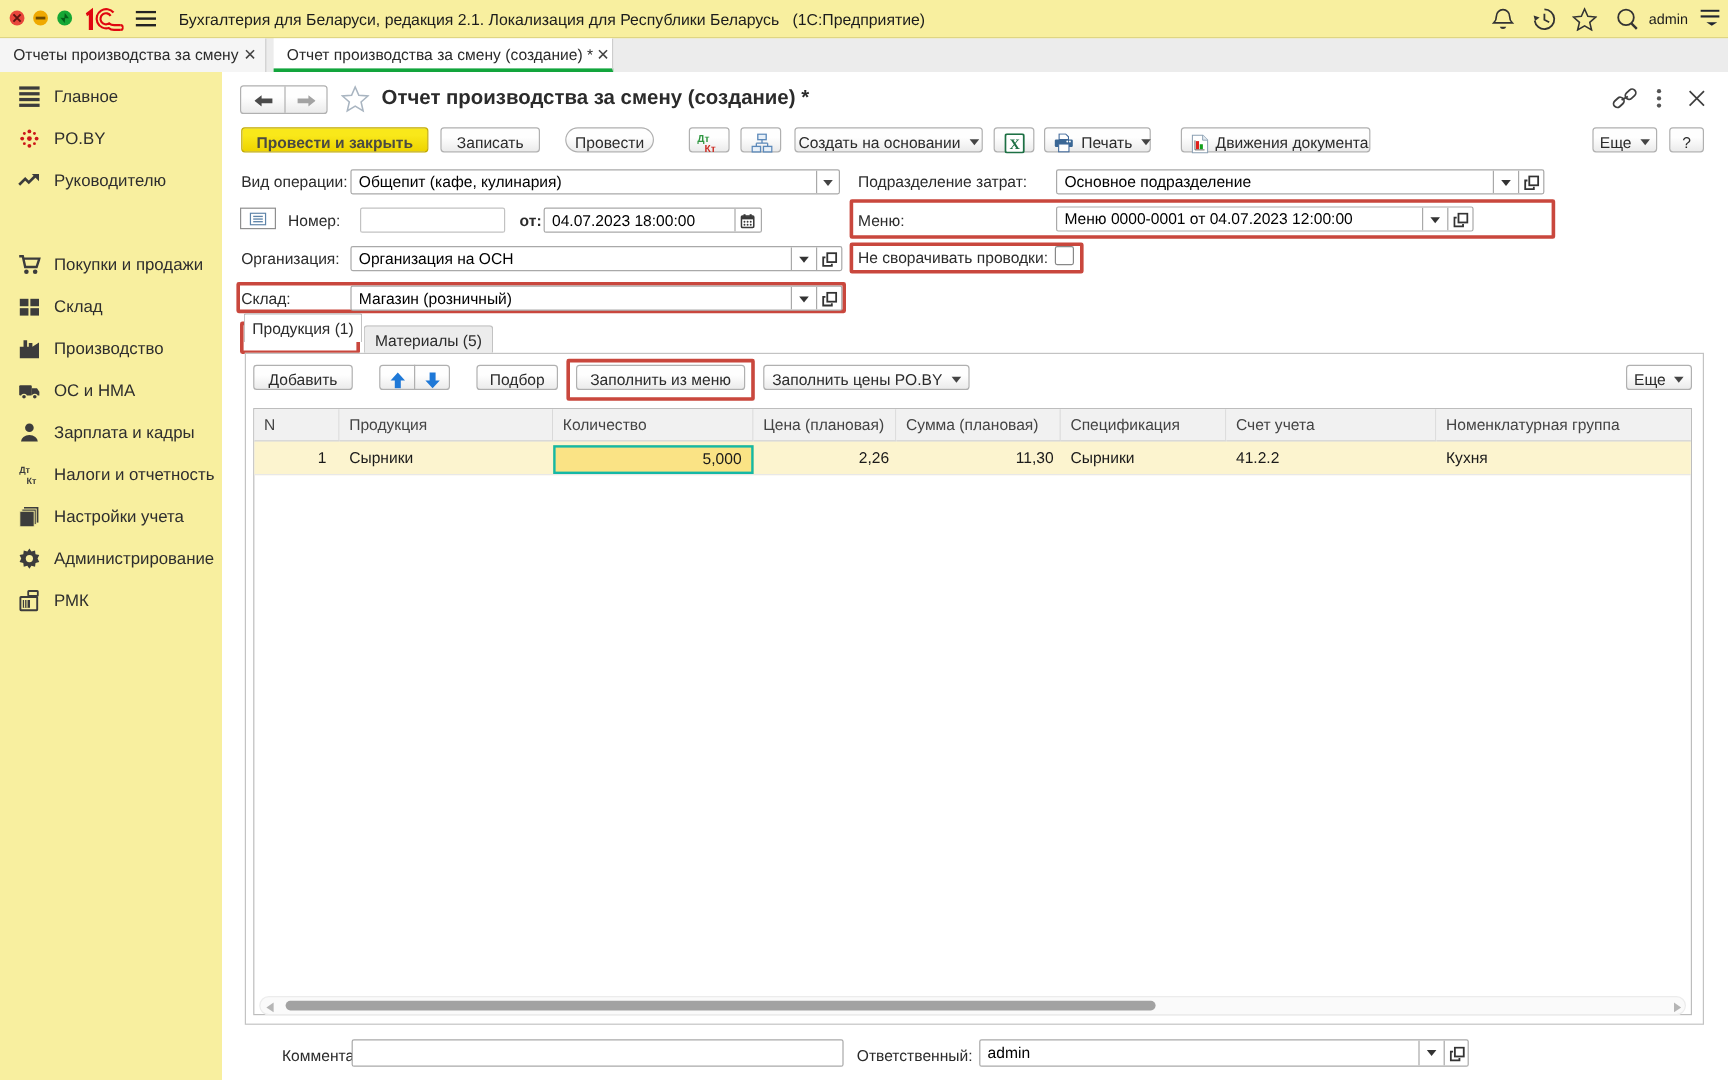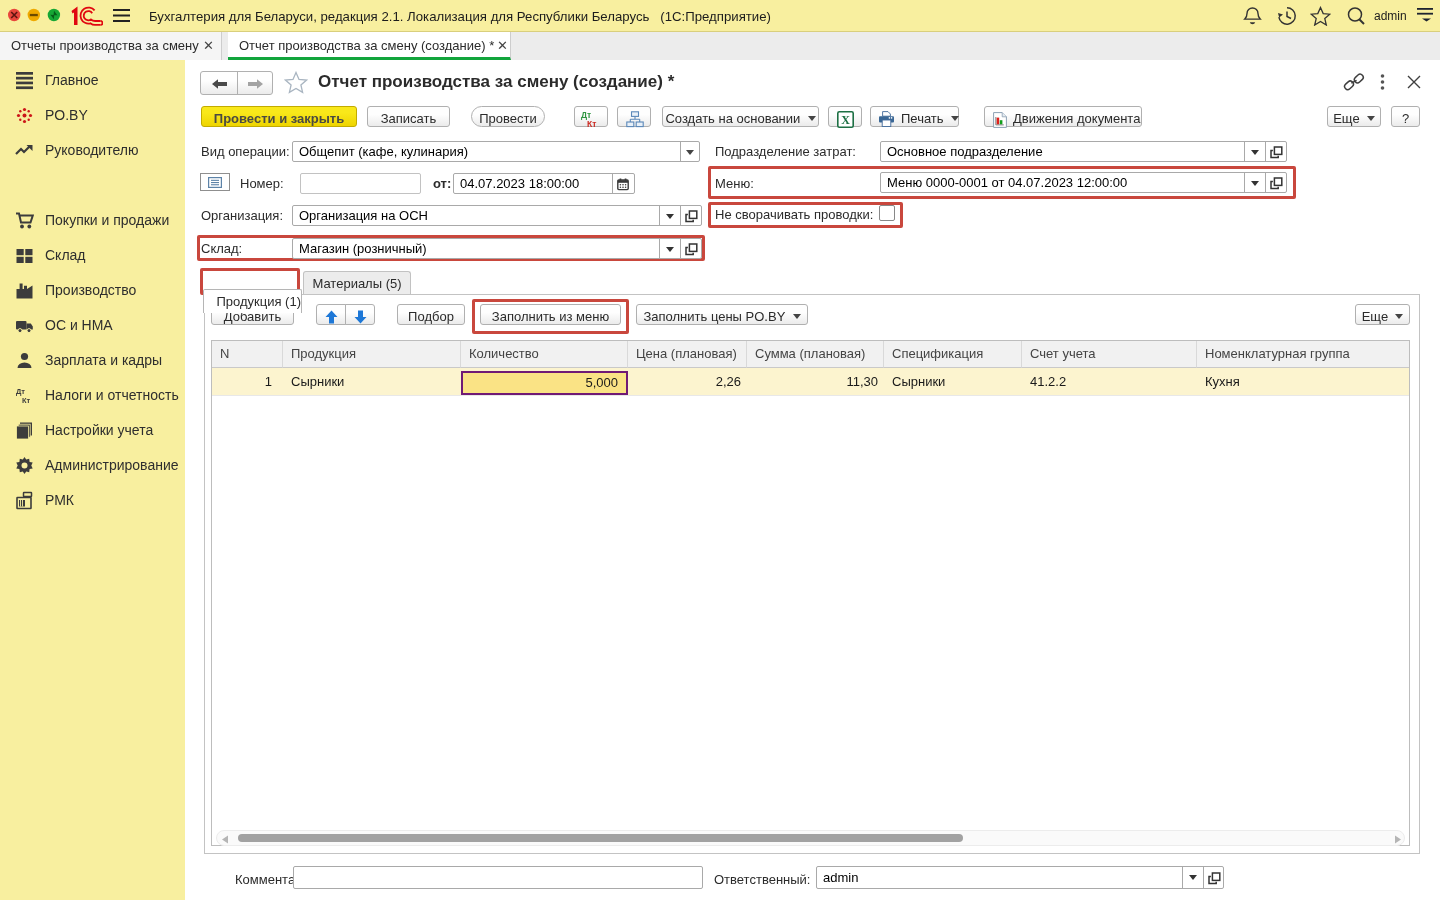--- a/index.html
+++ b/index.html
@@ -325,33 +325,33 @@
     <div class="lbl" style="left:530px;top:84px;">Подразделение затрат:</div>
     <div class="fld" style="left:695px;top:81px;width:407px;">Основное подразделение<div class="fldarrow2" style="right:21px;"></div><div class="fldopen" style="right:0;">
           <svg style="position:absolute;left:4px;top:4px" width="13" height="13" viewBox="0 0 13 13">
             <rect x="4.4" y="1" width="7.4" height="7.4" fill="none" stroke="#333" stroke-width="1.5"></rect>
             <path d="M2.9 4.4 L1 4.4 L1 11.6 L8.2 11.6 L8.2 9.7" fill="none" stroke="#333" stroke-width="1.5"></path>
           </svg>
         </div></div>
 
     <div class="redbox" style="left:523px;top:106px;width:588px;height:33px;"></div>
     <div class="lbl" style="left:530px;top:116px;">Меню:</div>
-    <div class="fld" style="left:695px;top:112px;width:407px;">Меню 0000-0001 от 04.07.2023 12:00:00<div class="fldarrow2" style="right:21px;"></div><div class="fldopen" style="right:0;">
+    <div class="fld" style="left:695px;top:112px;width:348px;">Меню 0000-0001 от 04.07.2023 12:00:00<div class="fldarrow2" style="right:21px;"></div><div class="fldopen" style="right:0;">
           <svg style="position:absolute;left:4px;top:4px" width="13" height="13" viewBox="0 0 13 13">
             <rect x="4.4" y="1" width="7.4" height="7.4" fill="none" stroke="#333" stroke-width="1.5"></rect>
             <path d="M2.9 4.4 L1 4.4 L1 11.6 L8.2 11.6 L8.2 9.7" fill="none" stroke="#333" stroke-width="1.5"></path>
           </svg>
         </div></div>
 
     <div class="redbox" style="left:523px;top:142px;width:195px;height:26px;"></div>
     <div class="lbl" style="left:530px;top:147px;">Не сворачивать проводки:</div>
     <div class="abs" style="left:694px;top:145px;width:16px;height:16px;border:1px solid #888;border-radius:2px;background:#fff;"></div>
 
     <div class="redbox" style="left:15px;top:208px;width:100px;height:27px;"></div>
-    <div class="abs" style="left:18px;top:229px;width:99px;height:24px;background:#fff;border:1px solid #b5b5b5;border-bottom:none;border-radius:2px 2px 0 0;font-size:13px;color:#2b2b2b;text-align:right;line-height:23px;white-space:nowrap;z-index:3;">Продукция (1)</div>
+    <div class="abs" style="left:18px;top:201px;width:99px;height:24px;background:#fff;border:1px solid #b5b5b5;border-bottom:none;border-radius:2px 2px 0 0;font-size:13px;color:#2b2b2b;text-align:center;line-height:23px;white-space:nowrap;z-index:3;">Продукция (1)</div>
     <div class="abs" style="left:118px;top:211px;width:108px;height:23px;background:#ececec;border:1px solid #c2c2c2;border-bottom:none;border-radius:3px 3px 0 0;font-size:13px;color:#2b2b2b;text-align:center;line-height:23px;white-space:nowrap;">Материалы (5)</div>
 
     <div class="abs" style="left:19px;top:234px;width:1216px;height:560px;border:1px solid #c3c3c3;background:#fff;"></div>
 
     <div class="btn" style="left:26px;top:244px;width:83px;">Добавить</div>
     <div class="btn" style="left:131px;top:244px;width:30px;border-radius:3px 0 0 3px;">
         <svg style="position:absolute;left:8px;top:5px" width="13" height="14" viewBox="0 0 13 14">
           <path d="M6.5 0.5 L12.5 7 L9 7 L9 13.5 L4 13.5 L4 7 L0.5 7 Z" fill="#1e78d7"></path>
         </svg>
       </div>
@@ -371,21 +371,21 @@
       <div class="hc" style="left:71px;width:178px;">Продукция</div>
       <div class="hc" style="left:249px;width:167px;">Количество</div>
       <div class="hc" style="left:416px;width:119px;">Цена (плановая)</div>
       <div class="hc" style="left:535px;width:137px;">Сумма (плановая)</div>
       <div class="hc" style="left:672px;width:138px;">Спецификация</div>
       <div class="hc" style="left:810px;width:175px;">Счет учета</div>
       <div class="hc" style="left:985px;width:212px;border-right:none;">Номенклатурная группа</div>
       <div class="abs" style="left:0;top:27px;width:1197px;height:28px;background:#fcf4cf;border-bottom:1px solid #e8e8e8;"></div>
       <div class="dc" style="left:0;width:68px;top:27px;text-align:right;">1</div>
       <div class="dc" style="left:79px;top:27px;">Сырники</div>
-      <div class="abs" style="left:249px;top:30px;width:167px;height:24px;background:#fae385;border:2px solid #701a75;font-size:13px;line-height:20px;text-align:right;padding-right:8px;color:#1a1a1a;">5,000</div>
+      <div class="abs" style="left:249px;top:30px;width:167px;height:24px;background:#fae385;border:2px solid #14b8a6;font-size:13px;line-height:20px;text-align:right;padding-right:8px;color:#1a1a1a;">5,000</div>
       <div class="dc" style="left:416px;width:119px;top:27px;text-align:right;padding-right:6px;">2,26</div>
       <div class="dc" style="left:535px;width:137px;top:27px;text-align:right;padding-right:6px;">11,30</div>
       <div class="dc" style="left:680px;top:27px;">Сырники</div>
       <div class="dc" style="left:818px;top:27px;">41.2.2</div>
       <div class="dc" style="left:993px;top:27px;">Кухня</div>
 
       <div class="abs" style="left:4px;top:489px;width:1189px;height:16px;background:#fafafa;border:1px solid #ececec;border-radius:8px;"></div>
       <svg class="abs" style="left:9px;top:494px" width="8" height="9" viewBox="0 0 8 9">
           <path d="M7 0.5 L7 8.5 L1 4.5 Z" fill="#b5b5b5"></path>
         </svg>

